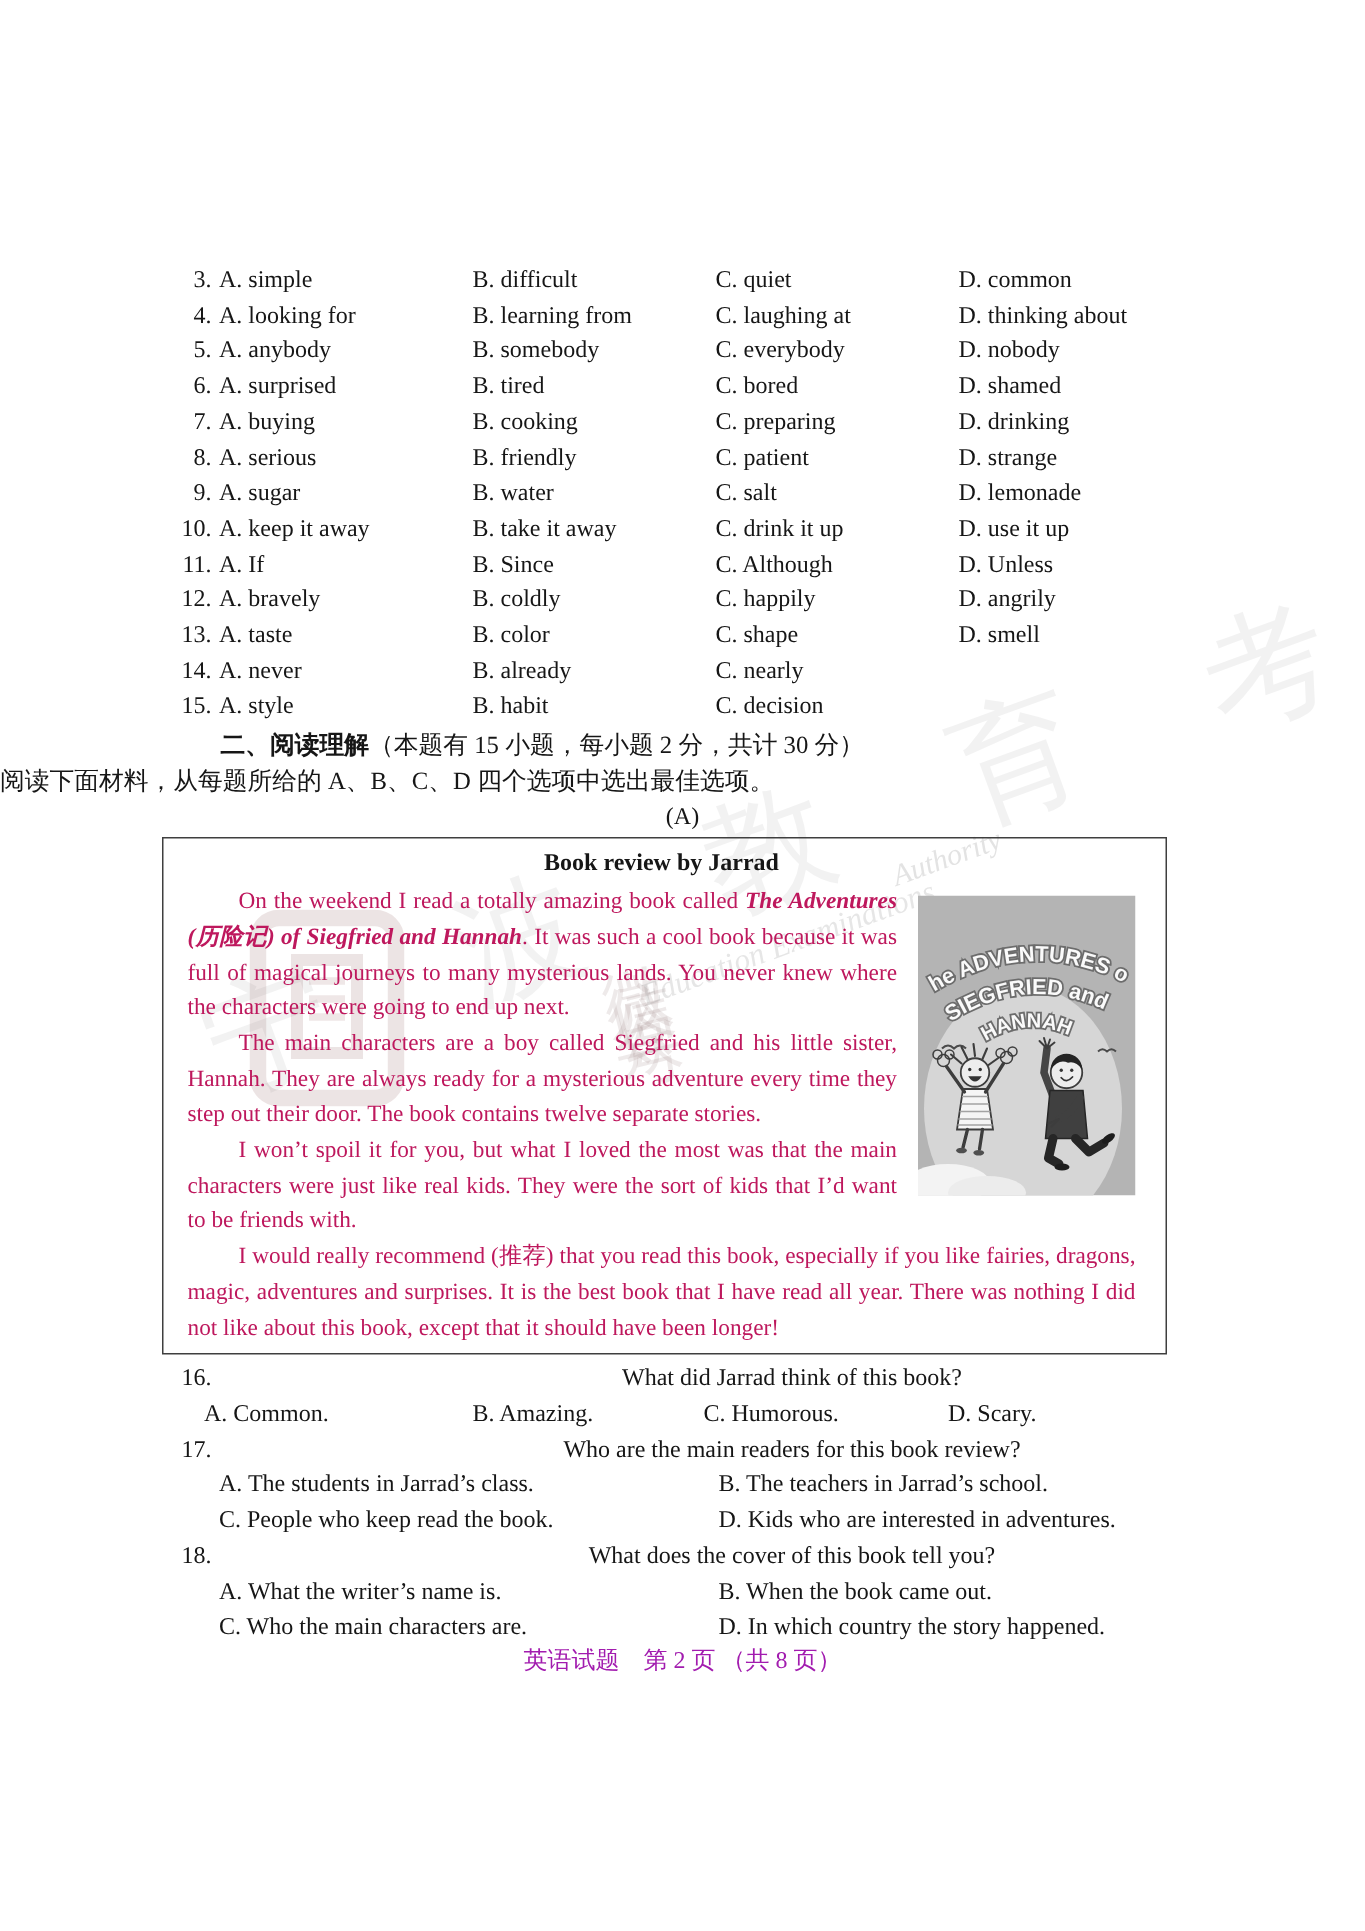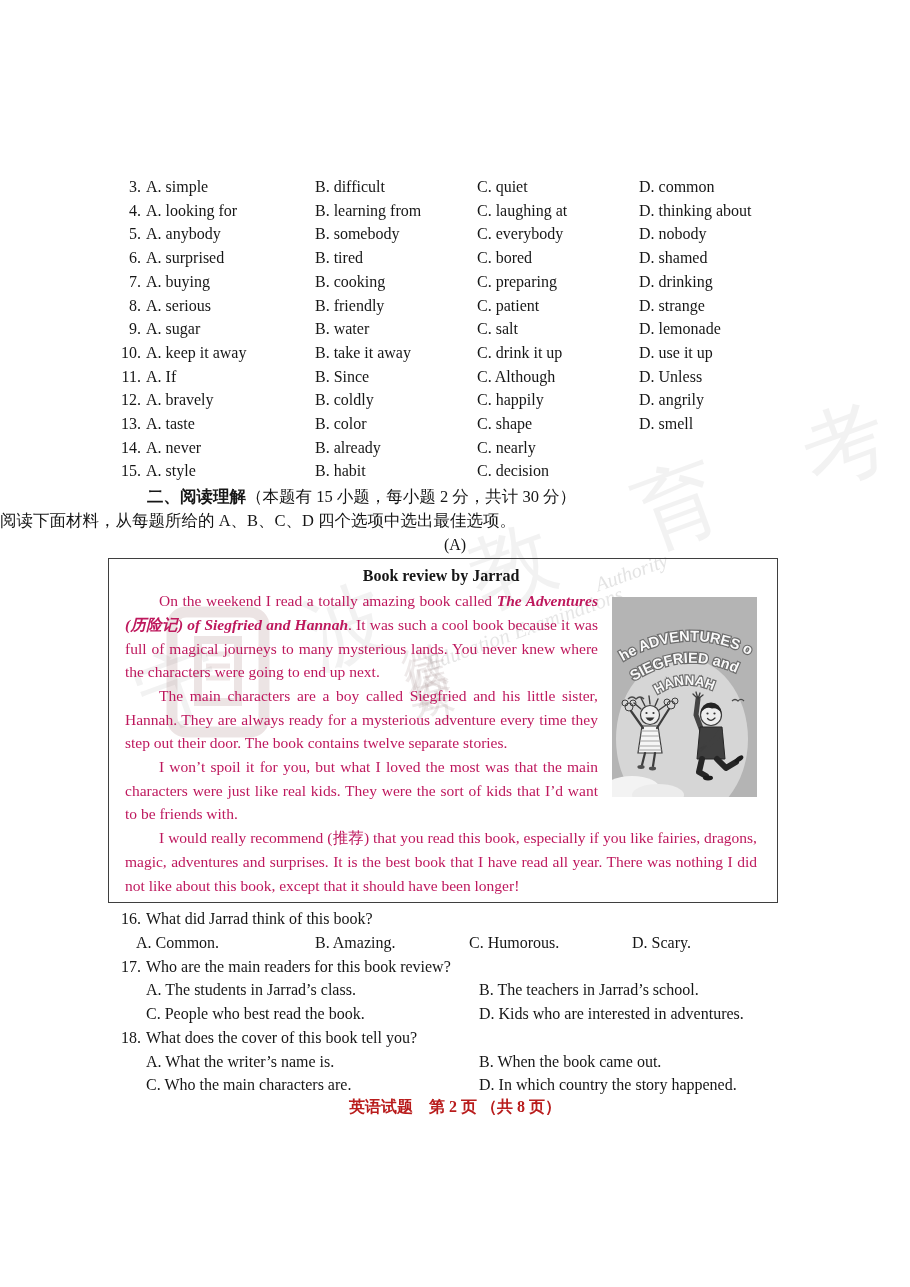--- a/index.html
+++ b/index.html
@@ -39,26 +39,26 @@
   .para { font-size:15.5px; line-height:23.7px; text-align:justify; text-indent:34px; color:#be185d; }
   .para .bi { font-weight:bold; font-style:italic; }
   .para.clear { clear:right; }
   .cover { float:right; width:145px; height:200px; margin:8px 0 10px 14px; }
   .cover svg { display:block; }
 
   
   .questions { margin:4px 0 0 112px; font-size:16px; line-height:23.7px; }
   .q-line { display:flex; }
   .q-line .qnum { width:34px; text-align:right; padding-right:5px; }
-  .q-line .qtext { flex:1; }
+  .q-line .qtext { flex:1;text-align:center; }
   .opts { margin-left:34px; display:grid; }
   .opts-four { grid-template-columns:179px 154px 163px auto;margin-left:24px; }
   .opts-two { grid-template-columns:333px auto; }
 
-  .footer { position:absolute; top:1097px; left:0; width:100%; text-align:center; font-size:16px; color:#b91c1c; z-index:1;font-weight:bold; }
+  .footer { position:absolute; top:1097px; left:0; width:100%; text-align:center; font-size:16px; color:#a21caf; z-index:1; }
 
   .cov-title { font-family:"Liberation Sans","DejaVu Sans",sans-serif; font-weight:bold; fill:#fafafa;
                stroke:#6c6c6c; stroke-width:2.4; paint-order:stroke; }
 </style>
 </head>
 <body>
 
 <div class="page">
 
   <div class="wm-layer" id="wm-layer">
@@ -251,21 +251,21 @@
           <span class="opt">C. Humorous.</span>
           <span class="opt">D. Scary.</span>
         </div>
         <div class="q-line">
           <span class="qnum">17.</span>
           <span class="qtext">Who are the main readers for this book review?</span>
         </div>
         <div class="opts opts-two">
           <span class="opt">A. The students in Jarrad’s class.</span>
           <span class="opt">B. The teachers in Jarrad’s school.</span>
-          <span class="opt">C. People who best read the book.</span>
+          <span class="opt">C. People who keep read the book.</span>
           <span class="opt">D. Kids who are interested in adventures.</span>
         </div>
         <div class="q-line">
           <span class="qnum">18.</span>
           <span class="qtext">What does the cover of this book tell you?</span>
         </div>
         <div class="opts opts-two">
           <span class="opt">A. What the writer’s name is.</span>
           <span class="opt">B. When the book came out.</span>
           <span class="opt">C. Who the main characters are.</span>

